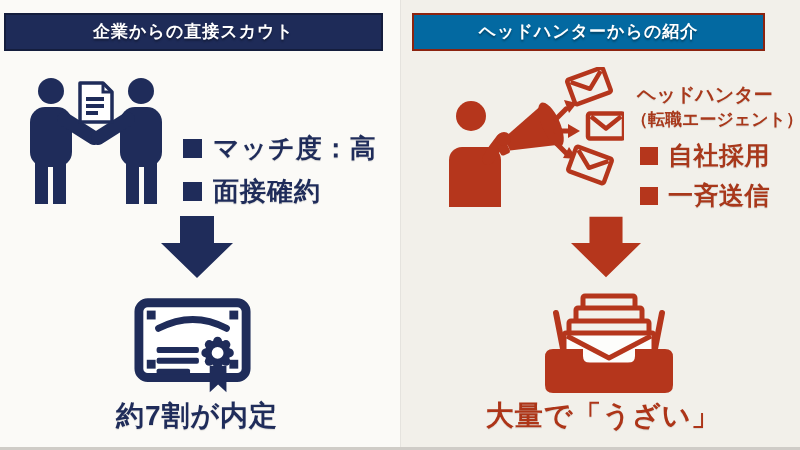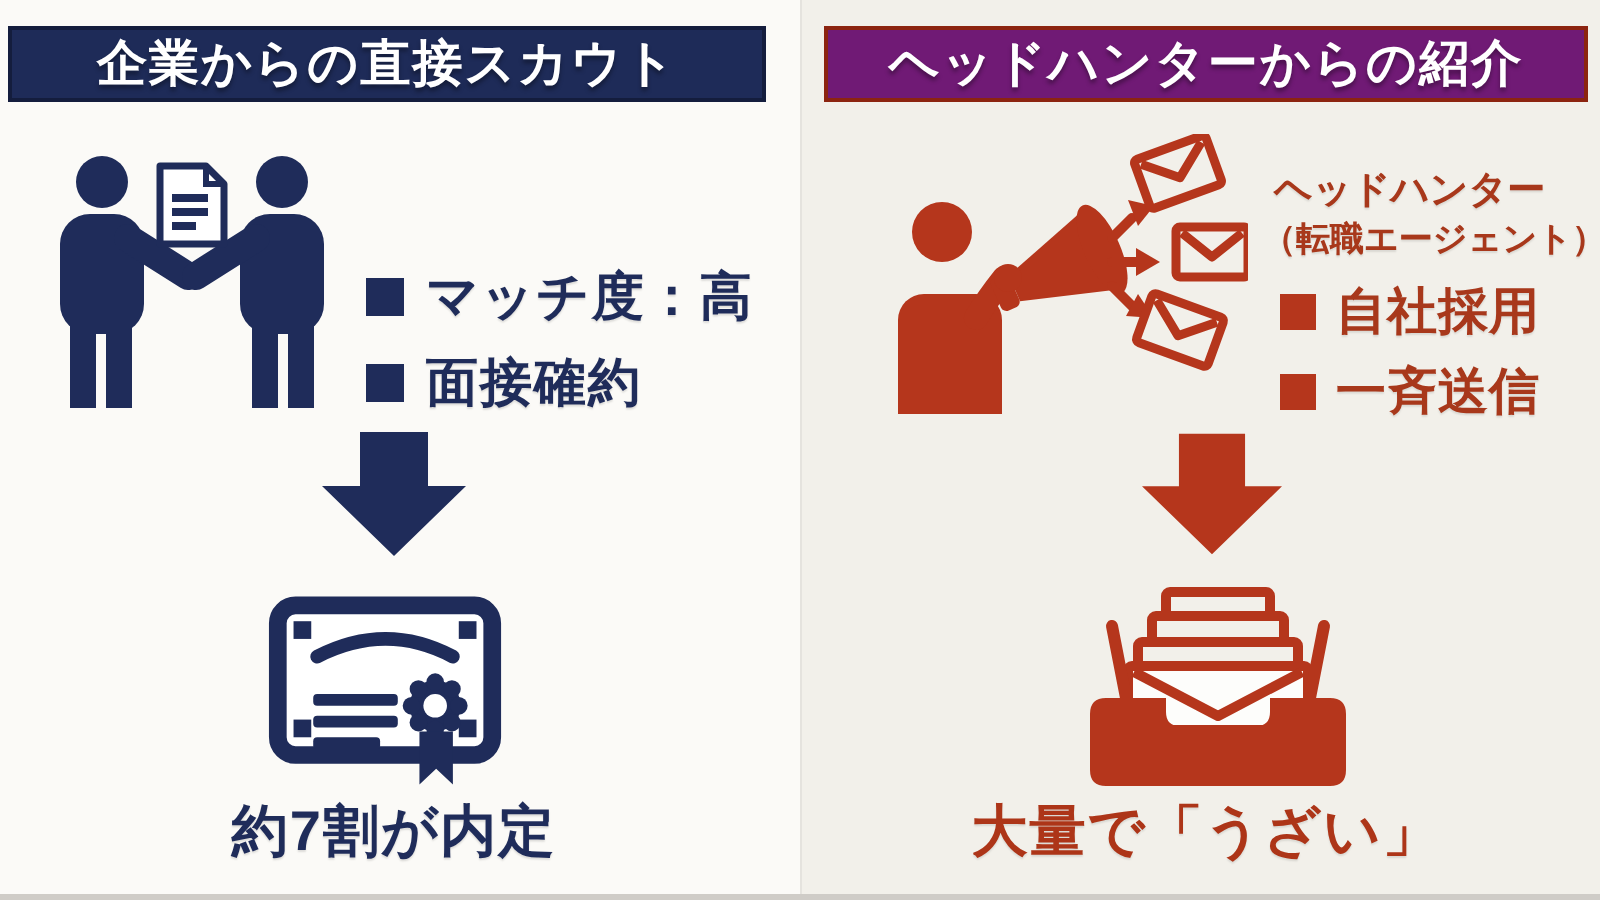--- a/index.html
+++ b/index.html
@@ -6,26 +6,26 @@
   #stage{
     position:relative;width:800px;height:450px;overflow:hidden;
     font-family:"Liberation Sans","DejaVu Sans",sans-serif;
     background:#faf9f6;
   }
   .panel{position:absolute;top:0;height:450px;}
   .panel.left{left:0;width:400px;background:#fbfaf7;}
   .panel.right{left:400px;width:400px;background:#f2f0ea;border-left:1px solid rgba(0,0,0,0.05);}
   .header{
     position:absolute;top:13px;height:38px;box-sizing:border-box;
-    color:#ffffff;font-weight:bold;font-size:25px;line-height:34px;
+    color:#ffffff;font-weight:bold;font-size:17px;line-height:34px;
     text-align:center;letter-spacing:1px;
     text-shadow:0 2px 2px rgba(0,0,0,0.35);
   }
   .header.navy{left:4px;width:379px;background:#1e2b58;border:2px solid #141d3d;}
-  .header.red{left:11px;width:382px;background:#701a75;border:2px solid #8c2410;}
+  .header.red{left:11px;width:353px;background:#0369a1;border:2px solid #8c2410;}
   .abs{position:absolute;}
   .txt-navy{color:#1f2c5a;font-weight:bold;text-shadow:0 1px 1px rgba(0,0,0,0.12);}
   .txt-red{color:#a8381b;font-weight:bold;text-shadow:0 1px 1px rgba(0,0,0,0.10);}
   .label-main{font-size:27px;letter-spacing:2px;white-space:nowrap;}
   .bullets{display:flex;flex-direction:column;}
   .bullet-row{display:flex;align-items:center;white-space:nowrap;}
   .bullet-row .sq{display:inline-block;flex:0 0 auto;}
   .sq.navy{width:19px;height:19px;background:#1f2c5a;margin-right:11px;}
   .sq.red{width:18px;height:18px;background:#b5361c;margin-right:10px;}
   .left-bullet-text{font-size:26px;letter-spacing:1px;}

